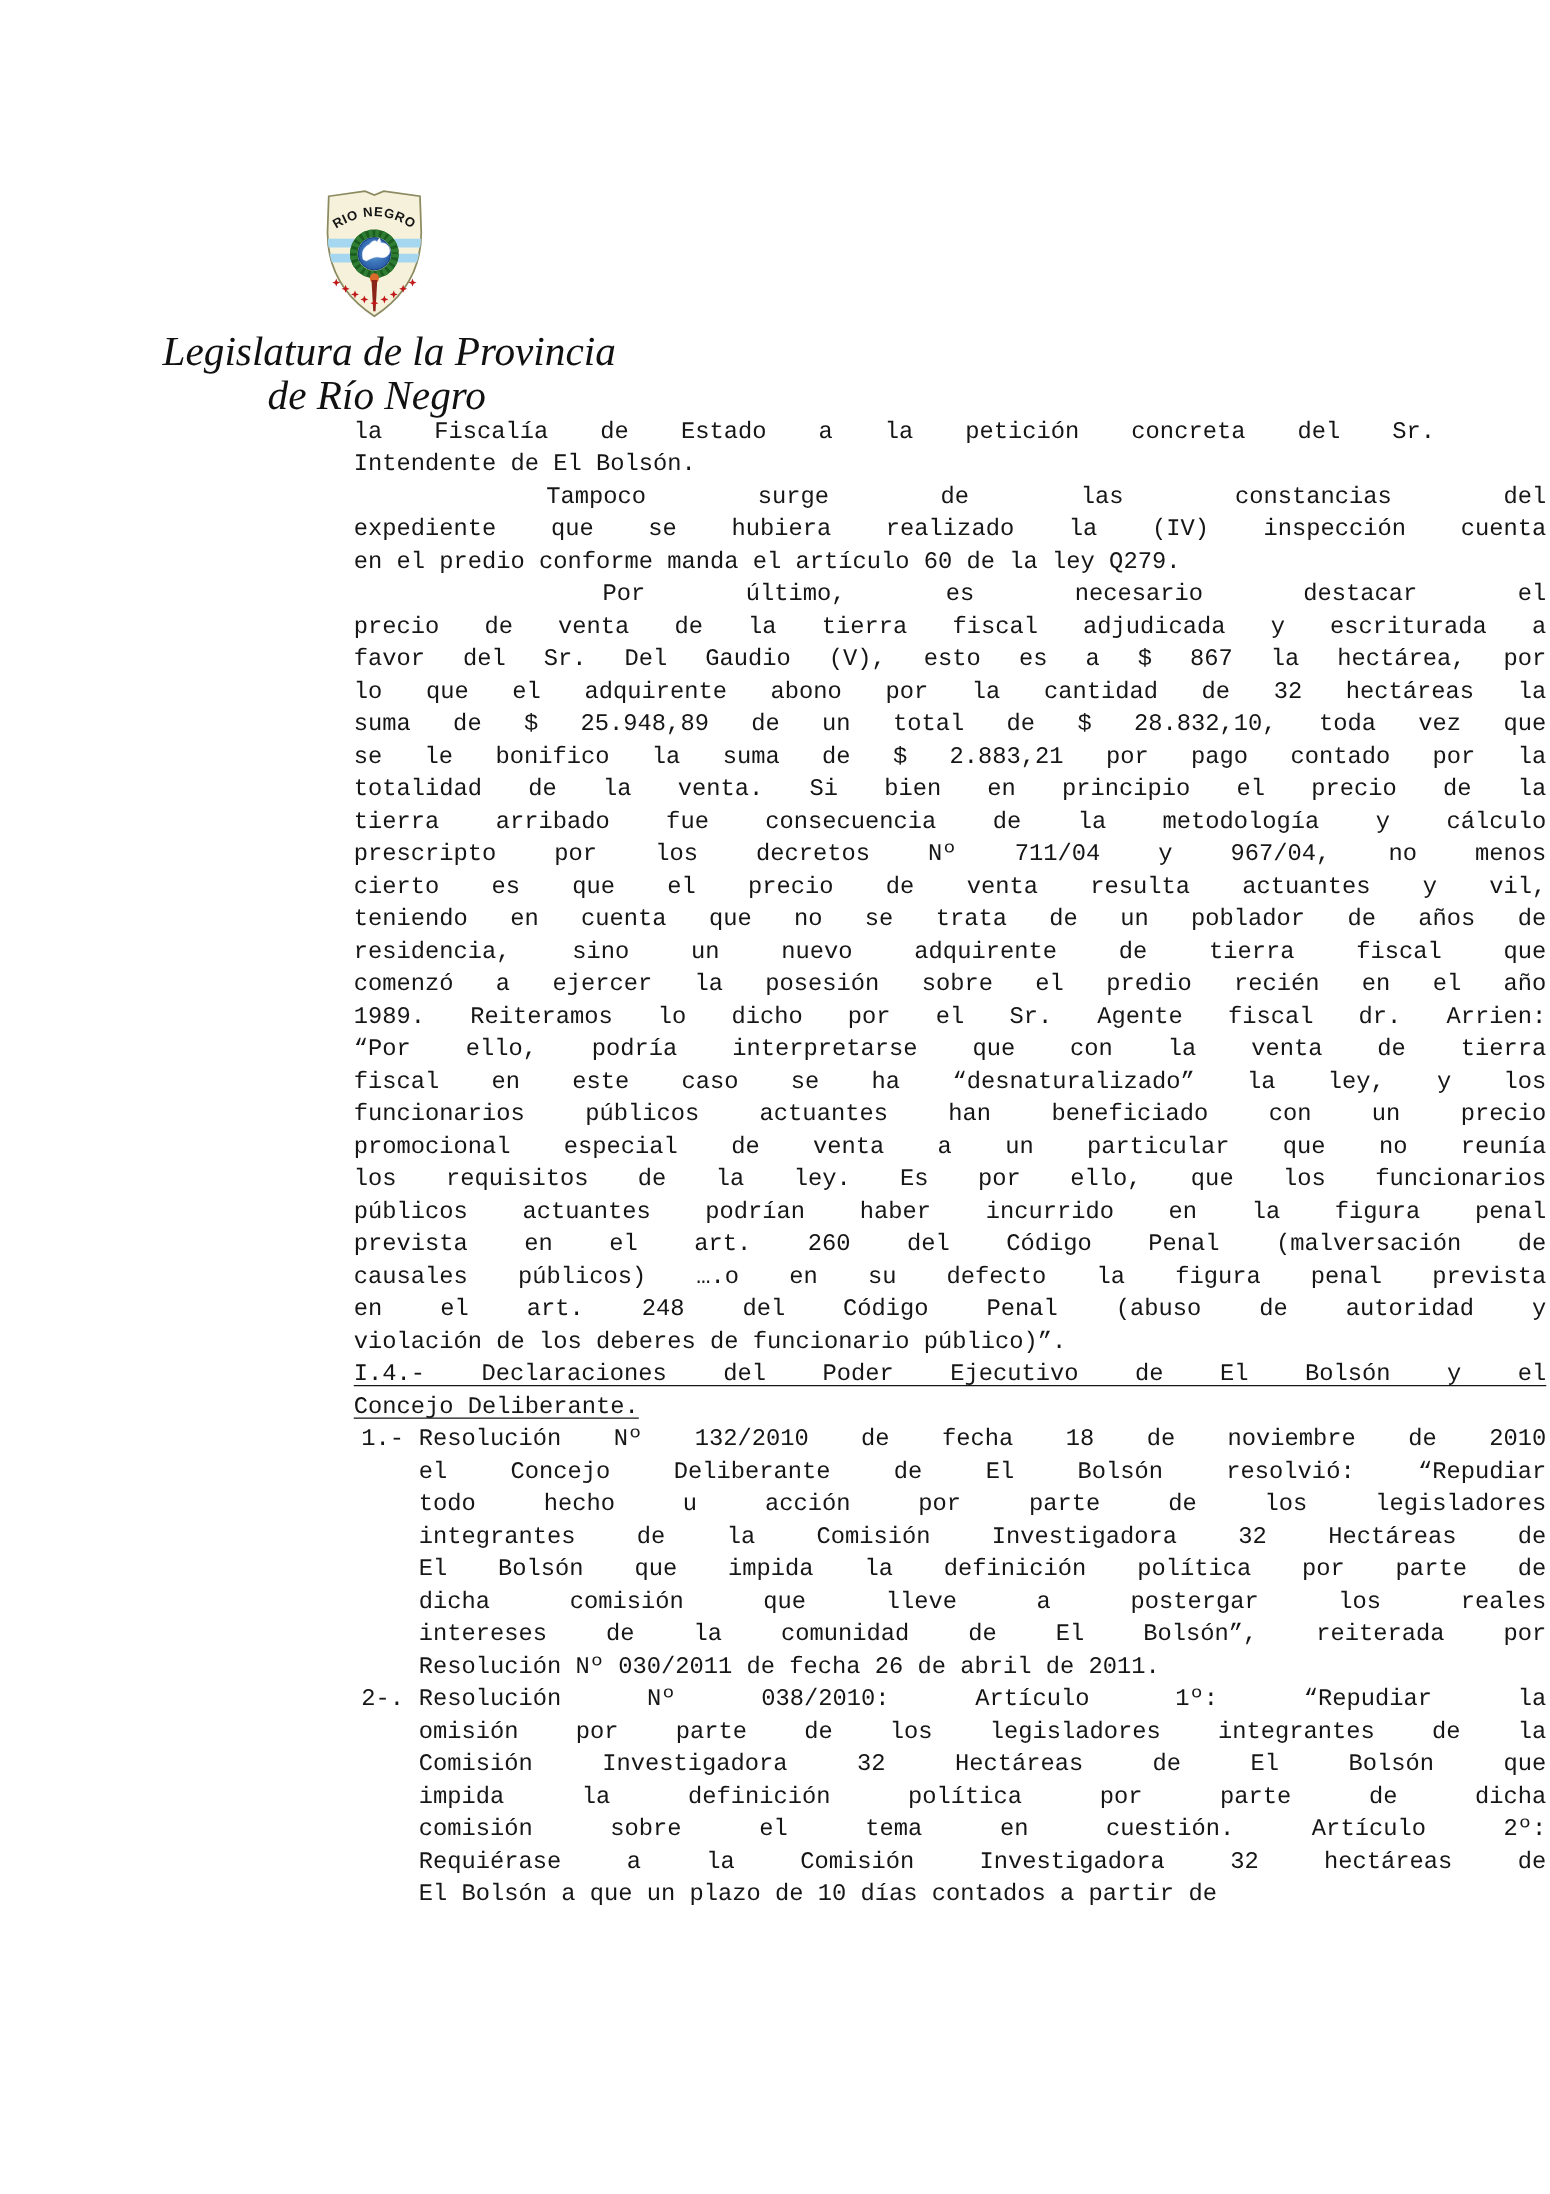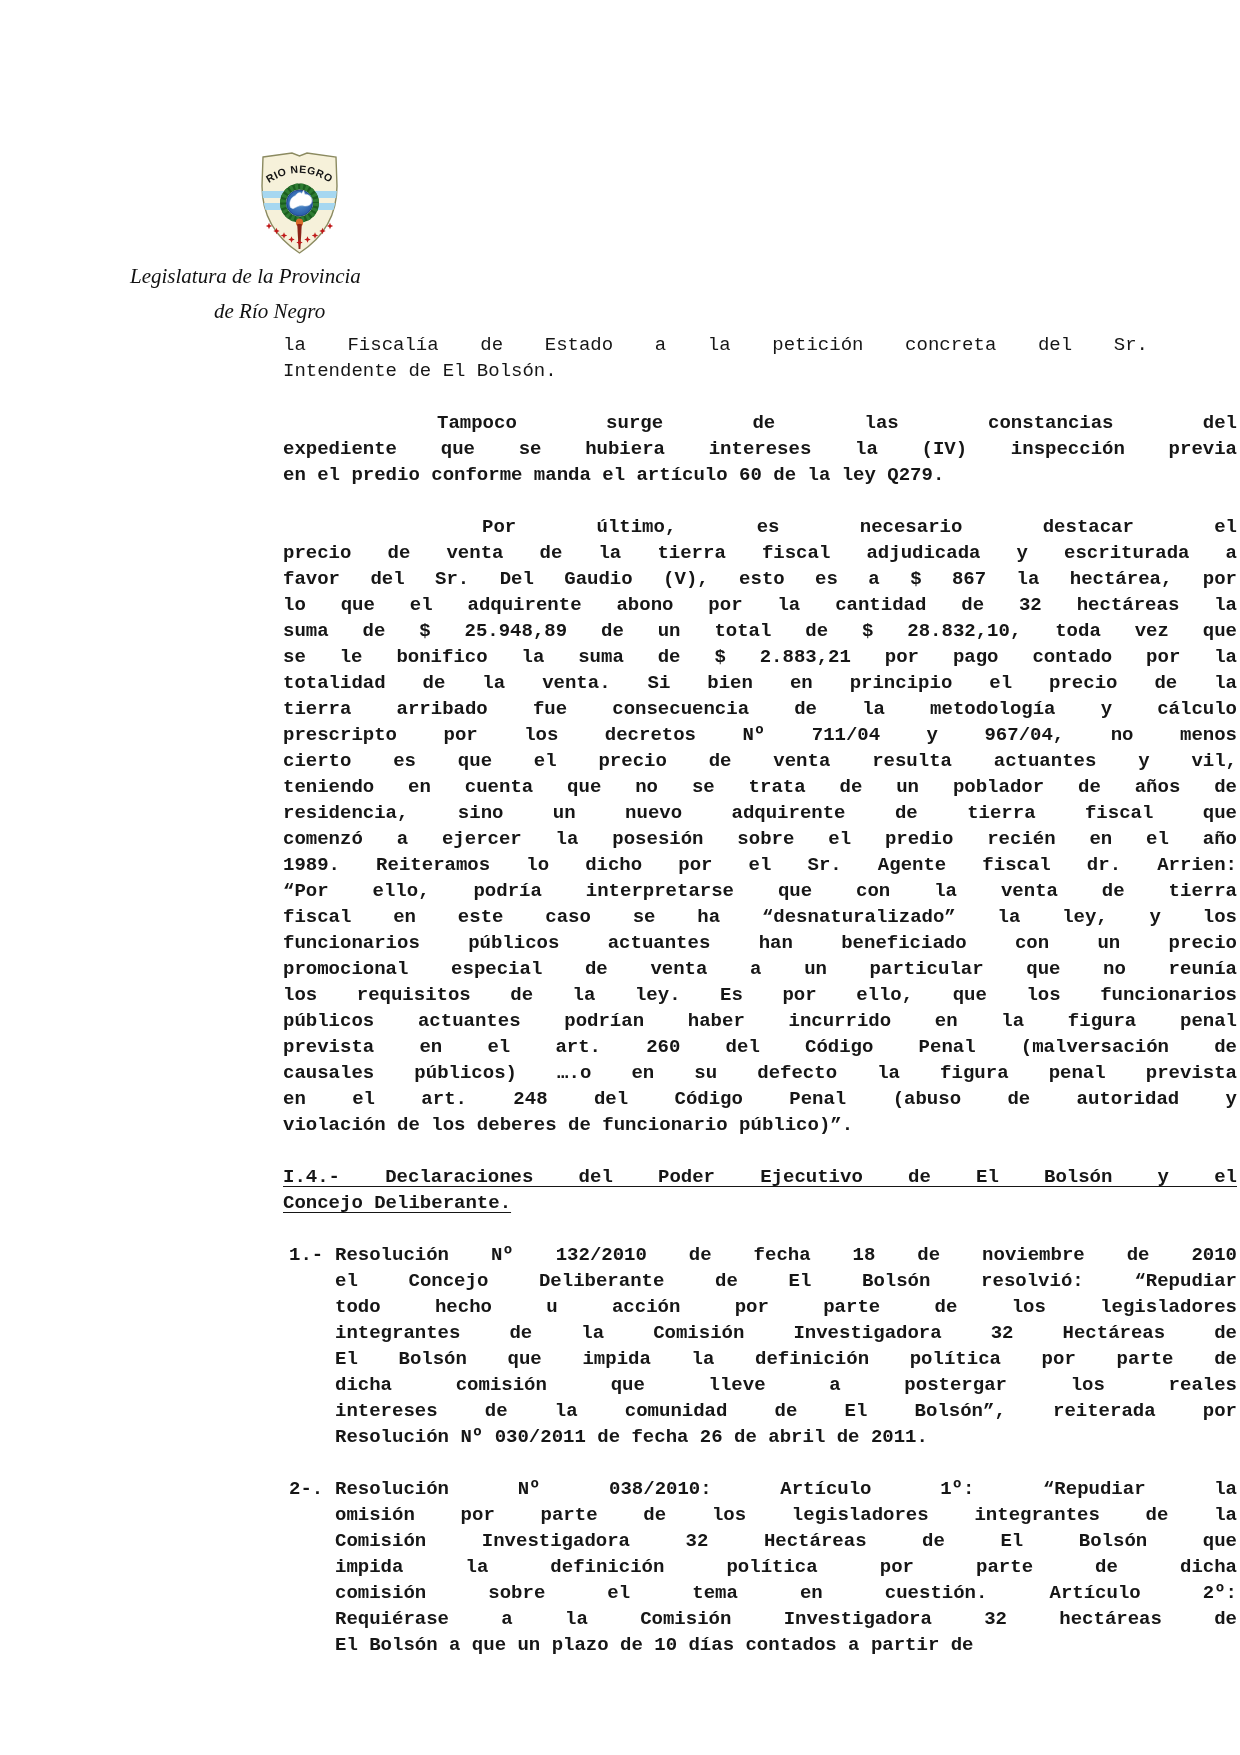--- a/index.html
+++ b/index.html
@@ -12,33 +12,33 @@
     color:#161616;
   }
   
   .logo{
     position:absolute;left:252px;top:148px;width:95px;height:110px;
   }
   .org-line{
     position:absolute;
     font-family:"Liberation Serif","DejaVu Serif",serif;
     font-style:italic;
-    font-size:21px;
+    font-size:33px;
     color:#111;
     white-space:nowrap;
   }
   .org-line.l1{left:130px;top:264px;}
   .org-line.l2{left:214px;top:299px;}
   
   .doc{
     position:absolute;left:283px;top:332px;width:954px;
     font-size:19px;line-height:26px;
   }
   .block{margin:0;}
-  .block + .block{margin-top:26px;font-weight:bold;}
+  .block + .block{}
   .line{
     text-align:justify;
     text-align-last:justify;
     white-space:normal;
   }
   .line.last{
     text-align:right;
     text-align-last:left;
   }
   .heading .line{
@@ -115,21 +115,21 @@
   <div class="org-line l1">Legislatura de la Provincia</div>
   <div class="org-line l2">de Río Negro</div>
 
   <div class="doc">
       <div class="block paragraph">
         <div class="line" style="padding-right: 89px;">la Fiscalía de Estado a la petición concreta del Sr.</div>
         <div class="line last">Intendente de El Bolsón.</div>
       </div>
       <div class="block paragraph">
         <div class="line" style="padding-left: 154px;">Tampoco surge de las constancias del</div>
-        <div class="line">expediente que se hubiera intereses la (IV) inspección previa</div>
+        <div class="line">expediente que se hubiera realizado la (IV) inspección cuenta</div>
         <div class="line last">en el predio conforme manda el artículo 60 de la ley Q279.</div>
       </div>
       <div class="block paragraph">
         <div class="line" style="padding-left: 199px;">Por último, es necesario destacar el</div>
         <div class="line">precio de venta de la tierra fiscal adjudicada y escriturada a</div>
         <div class="line">favor del Sr. Del Gaudio (V), esto es a $ 867 la hectárea, por</div>
         <div class="line">lo que el adquirente abono por la cantidad de 32 hectáreas la</div>
         <div class="line">suma de $ 25.948,89 de un total de $ 28.832,10, toda vez que</div>
         <div class="line">se le bonifico la suma de $ 2.883,21 por pago contado por la</div>
         <div class="line">totalidad de la venta. Si bien en principio el precio de la</div>

